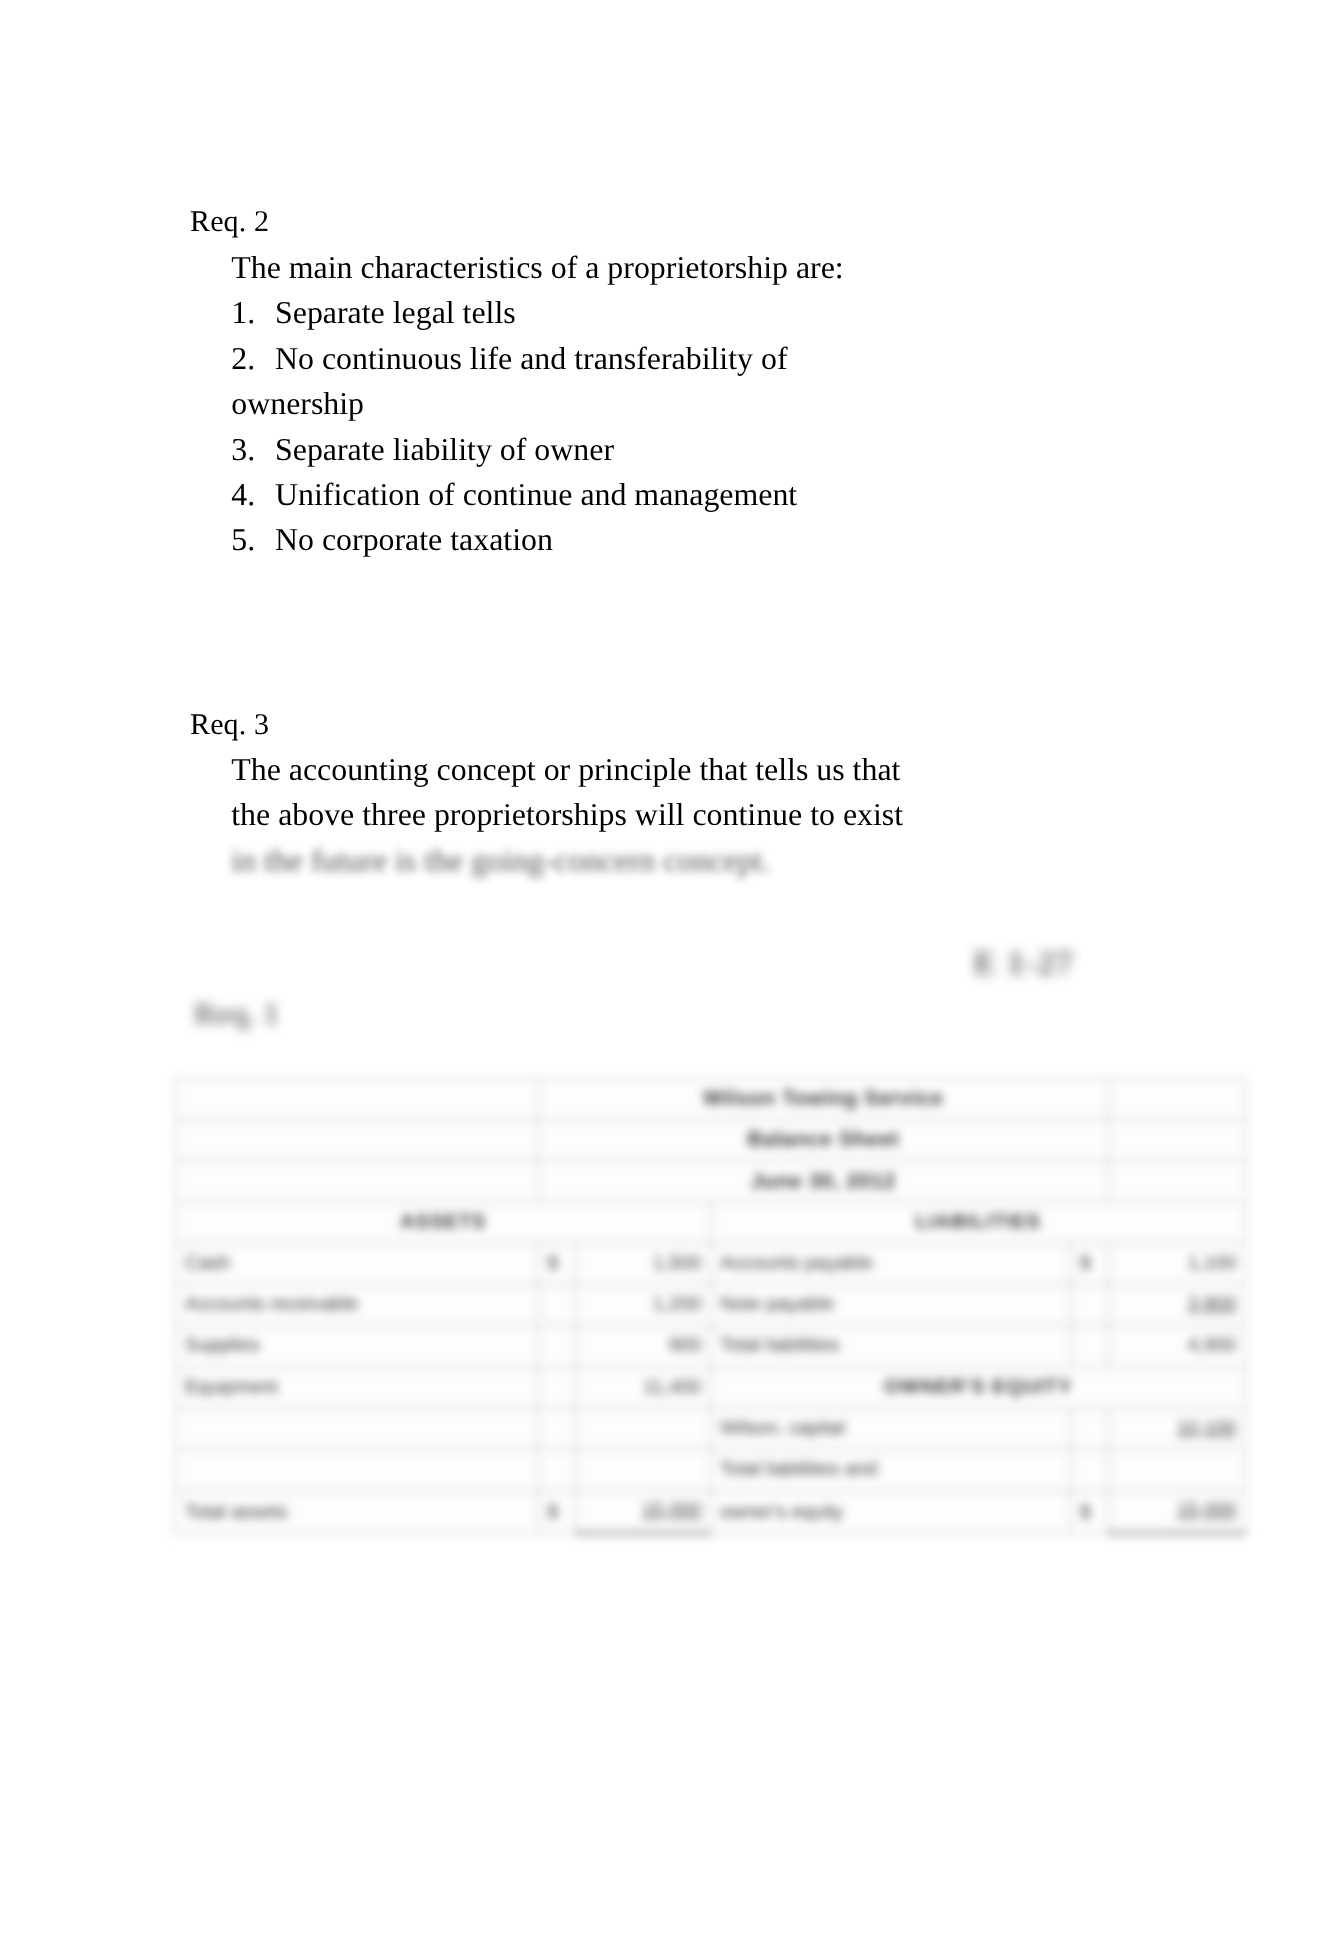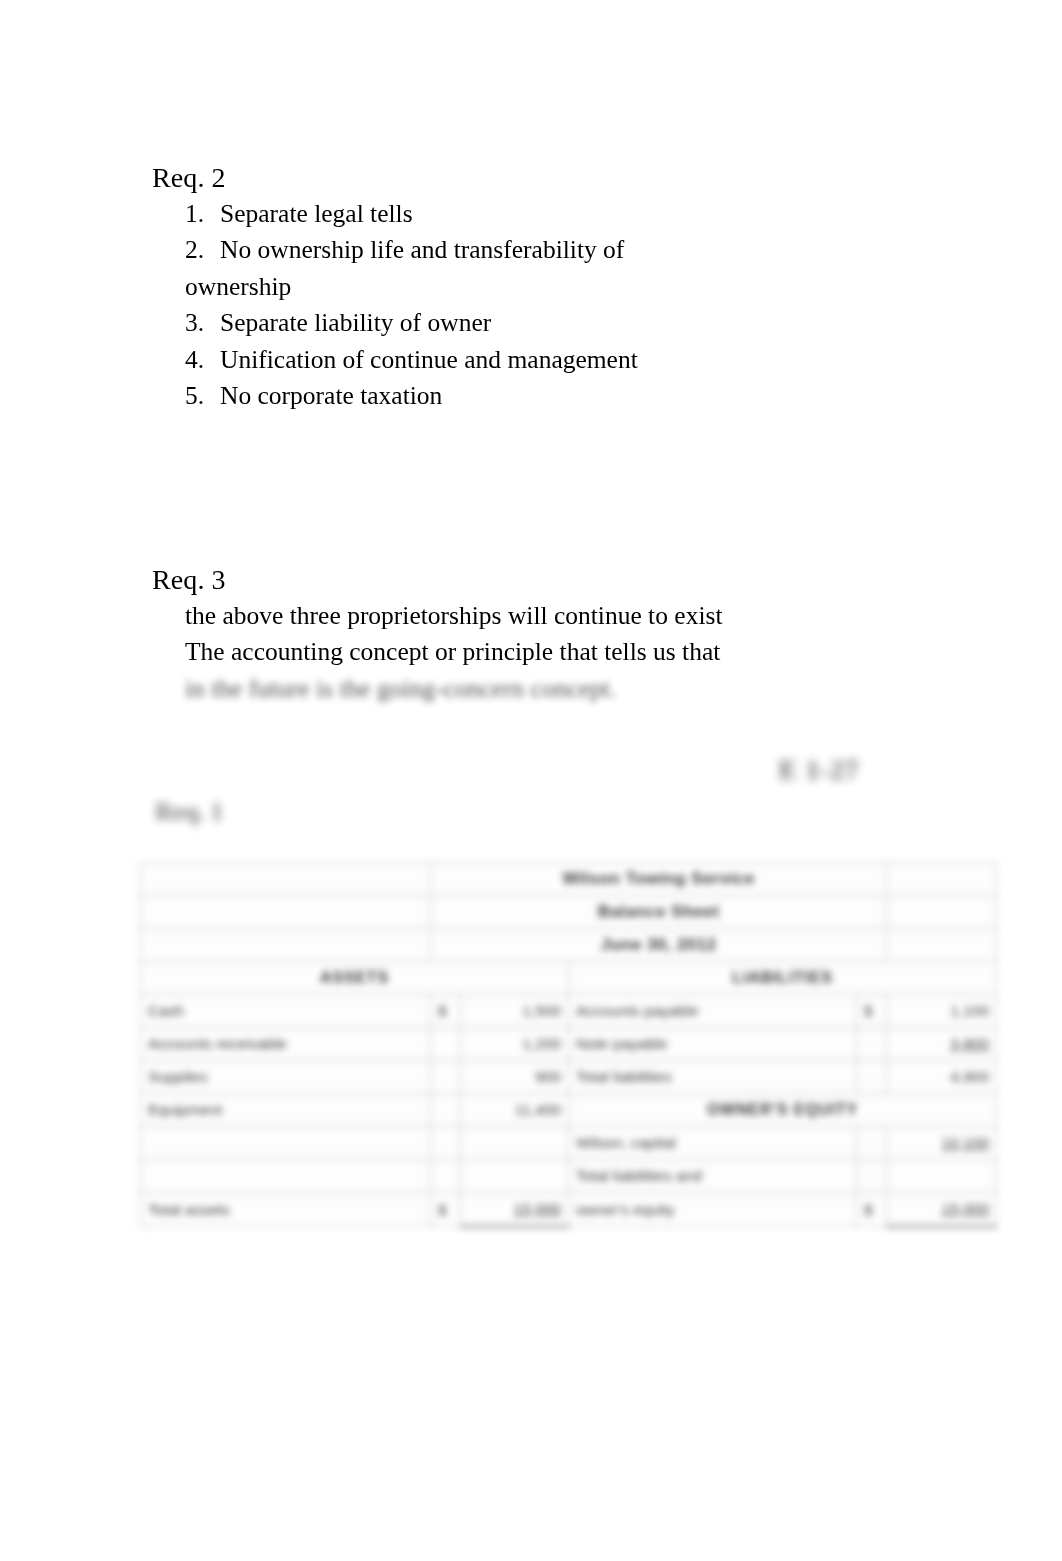--- a/index.html
+++ b/index.html
@@ -18,21 +18,21 @@
     height: 1561px;
     background: #ffffff;
     overflow: hidden;
   }
 
   
   .req-block {
     position: absolute;
   }
   .req-heading {
-    font-size: 28px;
+    font-size: 24px;
     line-height: 36px;
     letter-spacing: 0.1px;
     white-space: nowrap;
     font-family: Liberation Serif, serif;
   }
   .req-body {
     padding-left: 33px;
   }
   .req-line {
     font-size: 25.5px;
@@ -146,46 +146,47 @@
   col.c-amt2 { width: 110px; }
 </style>
 </head>
 <body>
 
 <div id="page">
 
   <div class="req-block" id="req2">
     <div class="req-heading">Req. 2</div>
     <div class="req-body">
+      <div class="req-line">The main characteristics of a proprietorship are:</div>
       <div class="req-line">
         <span class="num">1.</span><span>Separate legal tells</span>
       </div>
       <div class="req-line">
-        <span class="num">2.</span><span>No ownership life and transferability of</span>
+        <span class="num">2.</span><span>No continuous life and transferability of</span>
       </div>
       <div class="req-line">
         <span>ownership</span>
       </div>
       <div class="req-line">
         <span class="num">3.</span><span>Separate liability of owner</span>
       </div>
       <div class="req-line">
         <span class="num">4.</span><span>Unification of continue and management</span>
       </div>
       <div class="req-line">
         <span class="num">5.</span><span>No corporate taxation</span>
       </div>
     </div>
   </div>
 
   <div class="req-block" id="req3">
     <div class="req-heading">Req. 3</div>
     <div class="req-body">
+      <div class="req-line">The accounting concept or principle that tells us that</div>
       <div class="req-line">the above three proprietorships will continue to exist</div>
-      <div class="req-line">The accounting concept or principle that tells us that</div>
       <div class="req-line blur-strong">in the future is the going-concern concept.</div>
     </div>
   </div>
 
   <div id="ex-tag">E 1-27</div>
   <div id="req1-label">Req. 1</div>
 
   <div id="sheet-wrap">
     <table class="bsheet">
       <colgroup>

